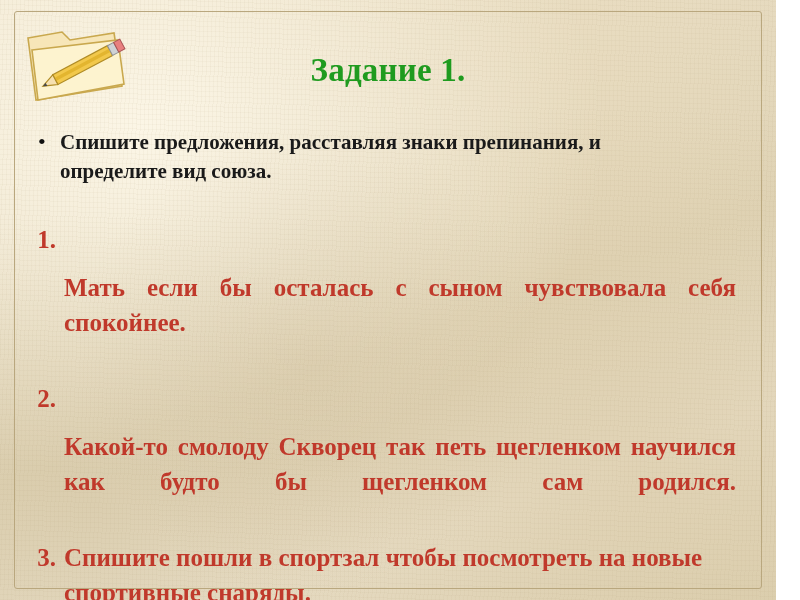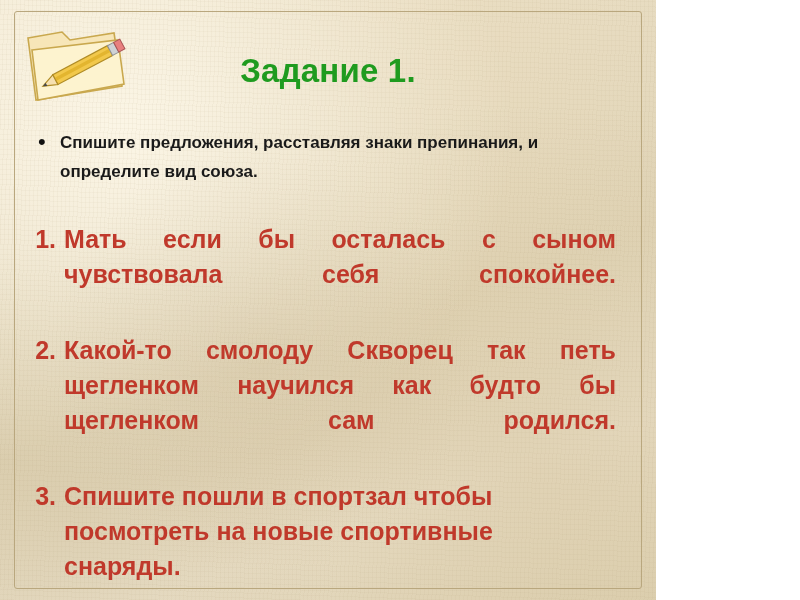--- a/index.html
+++ b/index.html
@@ -9,28 +9,29 @@
   body {
     width: 800px;
     height: 600px;
     background: #ffffff;
     font-family: "Liberation Sans", sans-serif;
     overflow: hidden;
   }
 
   #slide {
     position: relative;
-    width: 656px;
+    width: 776px;
     height: 600px;
     box-sizing: border-box;
     background:
       radial-gradient(ellipse at 18% 22%, rgba(255,250,236,0.85) 0%, rgba(255,250,236,0) 52%),
       radial-gradient(ellipse at 82% 78%, rgba(214,196,158,0.45) 0%, rgba(214,196,158,0) 55%),
       radial-gradient(ellipse at 70% 12%, rgba(233,219,189,0.6) 0%, rgba(233,219,189,0) 45%),
       linear-gradient(160deg, #efe5cd 0%, #e7dcc2 28%, #ded2b4 55%, #e9dfc8 78%, #ddd1b2 100%);
+    font-family: Liberation Serif, serif;
   }
   
   #slide::before {
     content: "";
     position: absolute;
     inset: 0;
     pointer-events: none;
     background-image:
       repeating-linear-gradient(92deg, rgba(180,160,120,0.07) 0px, rgba(180,160,120,0.07) 1px, rgba(255,255,255,0) 1px, rgba(255,255,255,0) 4px),
       repeating-linear-gradient(2deg, rgba(160,140,100,0.05) 0px, rgba(160,140,100,0.05) 1px, rgba(255,255,255,0) 1px, rgba(255,255,255,0) 5px),
@@ -83,21 +84,21 @@
   .bullet-dot {
     flex: 0 0 auto;
     width: 22px;
     font-size: 22px;
     line-height: 28px;
     color: #111111;
     text-align: left;
   }
   .bullet-text {
     flex: 1 1 auto;
-    font-size: 17px;
+    font-size: 21px;
     line-height: 29px;
     font-weight: bold;
     color: #1a1a1a;
   }
 
   ol.tasks {
     position: absolute;
     left: 30px;
     top: 222px;
     right: 40px;
@@ -123,20 +124,21 @@
   }
   .task-text {
     flex: 1 1 auto;
     font-size: 25px;
     line-height: 35px;
     font-weight: bold;
     color: #c0392b;
   }
   .justify {
     text-align: justify;
+    margin-top: 48px;
   }
   .justify::after {
     content: "";
     display: inline-block;
     width: 100%;
   }
 </style>
 </head>
 <body>
 

